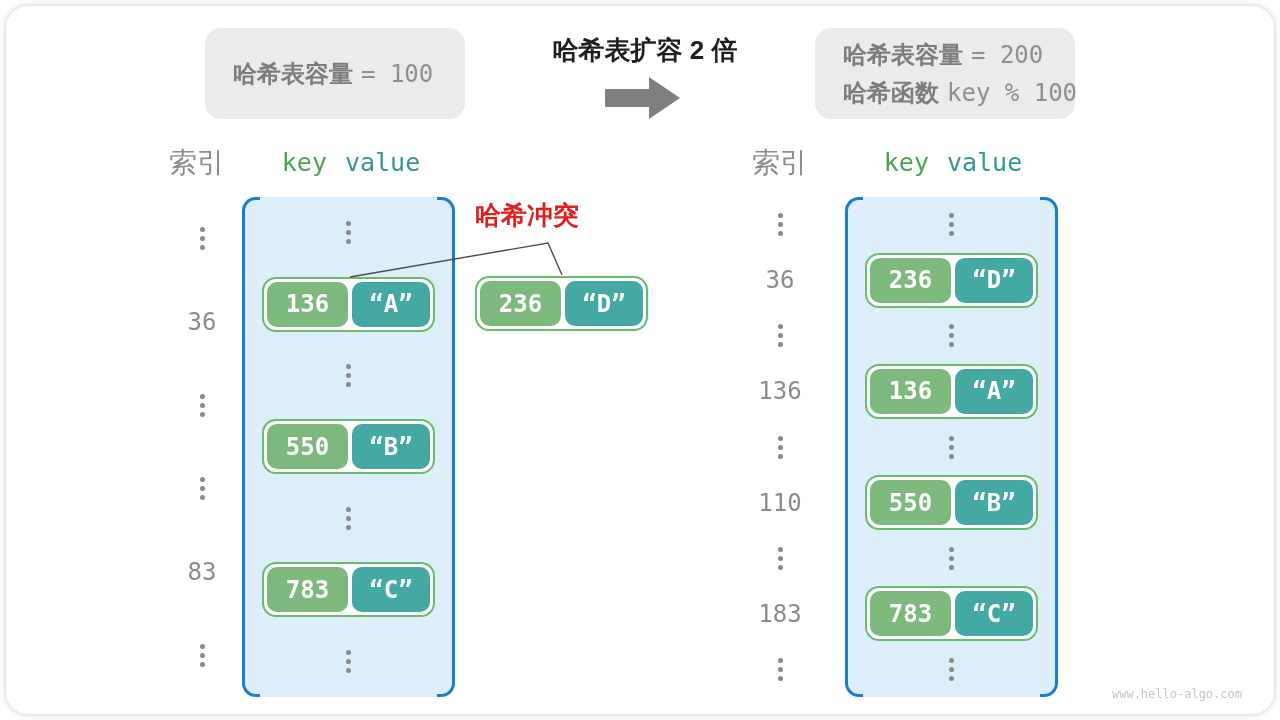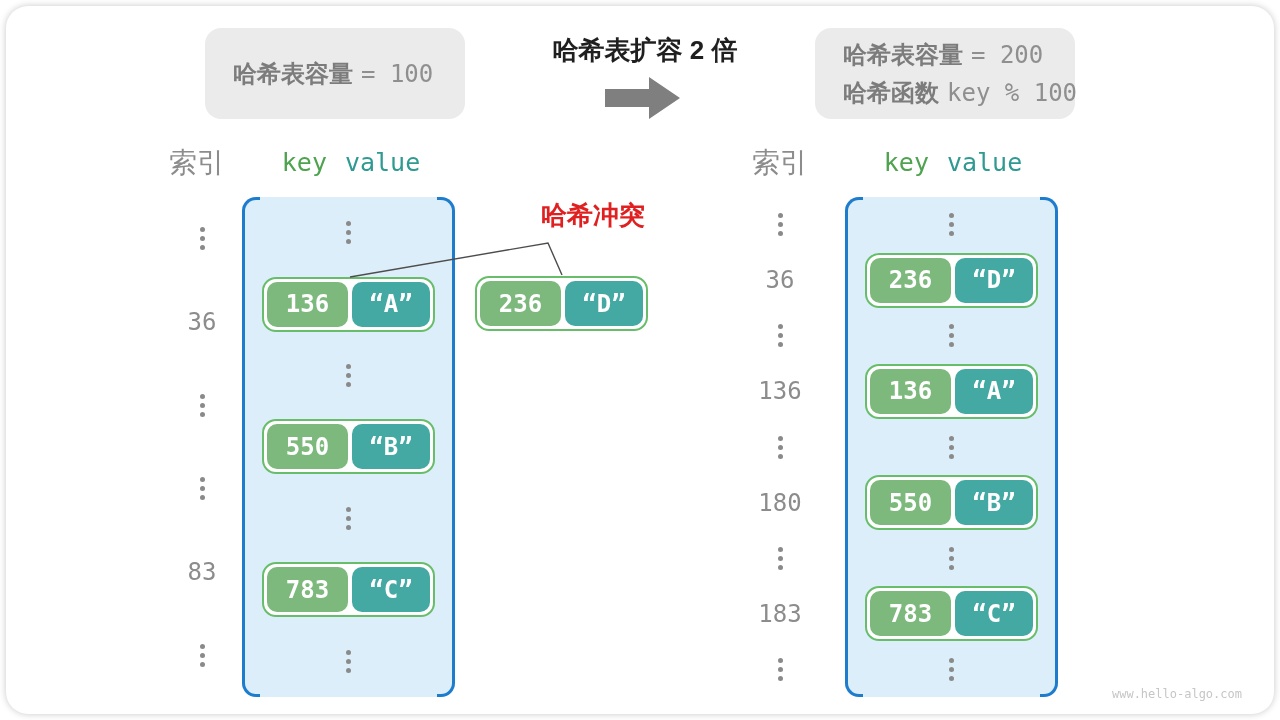--- a/index.html
+++ b/index.html
@@ -56,21 +56,21 @@
   
   .pair{width:173px;height:55px;box-sizing:border-box;background:#fff;
     border:2px solid var(--pair-border,#68bd6a);border-radius:14px;padding:3px;display:flex;gap:4px;}
   .pair-key,.pair-value{border-radius:10px;display:flex;align-items:center;justify-content:center;
     color:#fff;font-size:24px;font-weight:700;font-family:"DejaVu Sans Mono","Liberation Mono",monospace;white-space:nowrap;}
   .pair-key{width:81px;background:var(--key-green,#7db97d);}
   .pair-value{width:78px;background:var(--value-teal,#45a9a3);}
   .pair.detached{position:absolute;left:469px;top:270px;}
 
   
-  .collision-label{position:absolute;left:469px;top:192px;width:170px;text-align:right;
+  .collision-label{position:absolute;left:469px;top:192px;width:170px;text-align:left;
     font-size:26px;font-weight:700;color:var(--collision-red,#e02020);white-space:nowrap;}
   .connector{position:absolute;left:0;top:0;width:1268px;height:708px;pointer-events:none;}
 
   .watermark{position:absolute;right:32px;bottom:13px;font-size:12px;color:#c6c6c6;
     font-family:"DejaVu Sans Mono","Liberation Mono",monospace;}
 </style>
 </head>
 <body>
 
 <div class="canvas">
@@ -209,21 +209,21 @@
         <span class="idx-text">136</span>
       </div>
       <div class="cell">
         <div class="vdots">
           <i></i>
           <i></i>
           <i></i>
         </div>
       </div>
       <div class="cell">
-        <span class="idx-text">180</span>
+        <span class="idx-text">110</span>
       </div>
       <div class="cell">
         <div class="vdots">
           <i></i>
           <i></i>
           <i></i>
         </div>
       </div>
       <div class="cell">
         <span class="idx-text">183</span>

